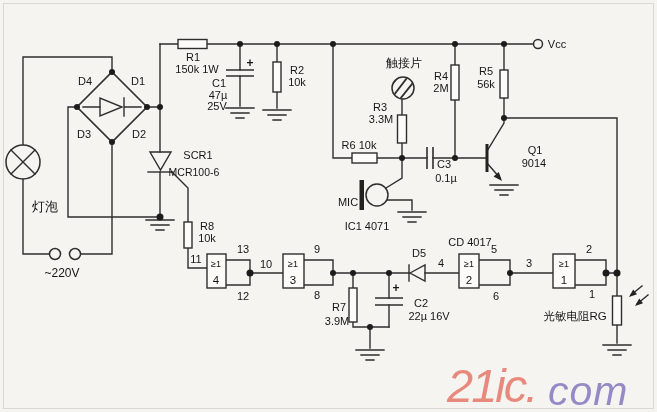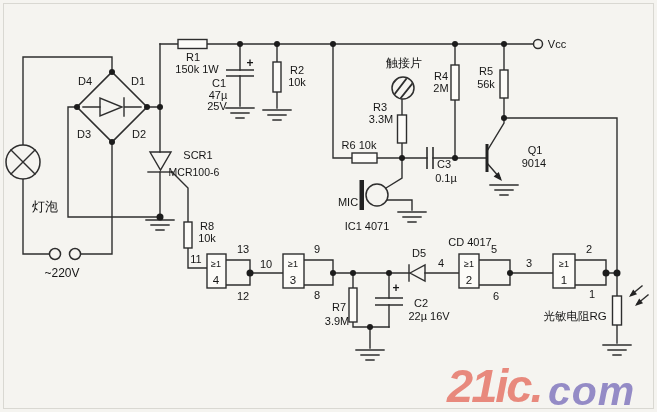--- a/index.html
+++ b/index.html
@@ -7,21 +7,21 @@
          font-family:"Liberation Sans",sans-serif;}
   #frame{position:absolute;inset:3px;border:1px solid #d9d8d2;pointer-events:none;}
   svg{position:absolute;left:0;top:0;}
   .w{stroke:#2e2e2e;stroke-width:1.4;fill:none;stroke-linecap:square;}
   .w2{stroke:#2e2e2e;stroke-width:1.6;fill:none;}
   .comp{fill:#fcfbf8;stroke:#2e2e2e;stroke-width:1.4;}
   .open{fill:#f5f4f0;stroke:#2e2e2e;stroke-width:1.5;}
   .dot{fill:#1c1c1c;stroke:none;}
   .blk{fill:#222;stroke:none;}
   .lbl{fill:#161616;font-family:"Liberation Sans",sans-serif;}
-  .wm{position:absolute;font-weight:bold;white-space:nowrap;user-select:none;}
+  .wm{position:absolute;font-weight:normal;white-space:nowrap;user-select:none;}
   #wm-brand{left:447px;top:358px;font-size:47px;font-style:italic;color:#e8897d;letter-spacing:-2px;}
   #wm-cn{left:556px;top:350px;font-size:29px;color:#948bc6;letter-spacing:2px;}
   #wm-com{left:548px;top:368px;font-size:41px;font-style:italic;color:#948bc6;letter-spacing:1px;}
 </style>
 </head>
 <body>
 
 <div id="stage">
 
 <svg width="657" height="412" viewBox="0 0 657 412">

